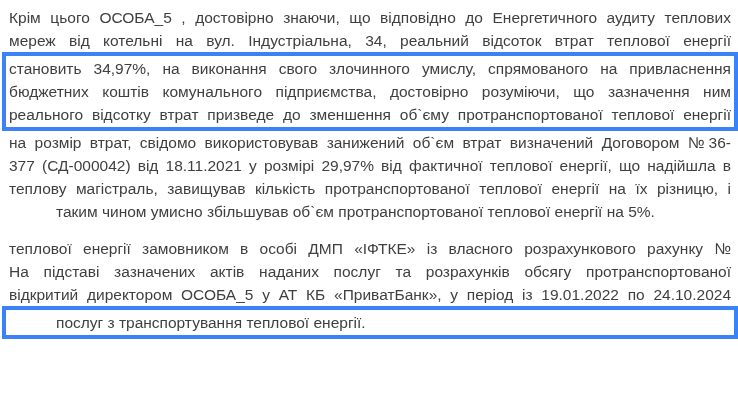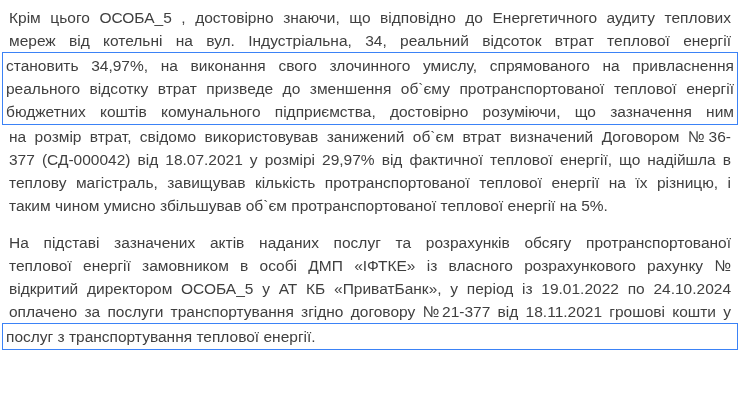--- a/index.html
+++ b/index.html
@@ -22,60 +22,60 @@
   }
   .line {
     text-align: justify;
     text-align-last: justify;
     white-space: normal;
     overflow: hidden;
     height: 23px;
   }
   .line.last {
     text-align-last: left;
+    margin-left: 47px;
   }
   .redbox {
-    border: 1px solid #3b82f6;
+    border: 4px solid #3b82f6;
     margin: 0 -7px 0 -7px;
     padding: 1px 3px 1px 3px;
     background: transparent;
   }
   .para-gap {
     height: 14px;
   }
 </style>
 </head>
 <body>
 
 <div class="page">
 
   <div>
     <div class="line">Крім цього ОСОБА_5 , достовірно знаючи, що відповідно до Енергетичного аудиту теплових</div>
     <div class="line">мереж від котельні на вул. Індустріальна, 34, реальний відсоток втрат теплової енергії</div>
   </div>
 
   <div class="redbox">
     <div class="line">становить 34,97%, на виконання свого злочинного умислу, спрямованого на привласнення</div>
+    <div class="line">бюджетних коштів комунального підприємства, достовірно розуміючи, що зазначення ним</div>
     <div class="line">реального відсотку втрат призведе до зменшення об`єму протранспортованої теплової енергії</div>
-    <div class="line">бюджетних коштів комунального підприємства, достовірно розуміючи, що зазначення ним</div>
   </div>
 
   <div>
     <div class="line">на розмір втрат, свідомо використовував занижений об`єм втрат визначений Договором №36-</div>
-    <div class="line">377 (СД-000042) від 18.07.2021 у розмірі 29,97% від фактичної теплової енергії, що надійшла в</div>
+    <div class="line">377 (СД-000042) від 18.11.2021 у розмірі 29,97% від фактичної теплової енергії, що надійшла в</div>
     <div class="line">теплову магістраль, завищував кількість протранспортованої теплової енергії на їх різницю, і</div>
     <div class="line last">таким чином умисно збільшував об`єм протранспортованої теплової енергії на 5%.</div>
   </div>
 
   <div class="para-gap"></div>
 
   <div>
+    <div class="line">теплової енергії замовником в особі ДМП «ІФТКЕ» із власного розрахункового рахунку №</div>
     <div class="line">На підставі зазначених актів наданих послуг та розрахунків обсягу протранспортованої</div>
-    <div class="line">теплової енергії замовником в особі ДМП «ІФТКЕ» із власного розрахункового рахунку №</div>
     <div class="line">відкритий директором ОСОБА_5 у АТ КБ «ПриватБанк», у період із 19.01.2022 по 24.10.2024</div>
-    <div class="line">оплачено за послуги транспортування згідно договору №21-377 від 18.11.2021 грошові кошти у</div>
   </div>
 
   <div class="redbox">
     <div class="line last">послуг з транспортування теплової енергії.</div>
   </div>
 
 </div>
 
 </body></html>

